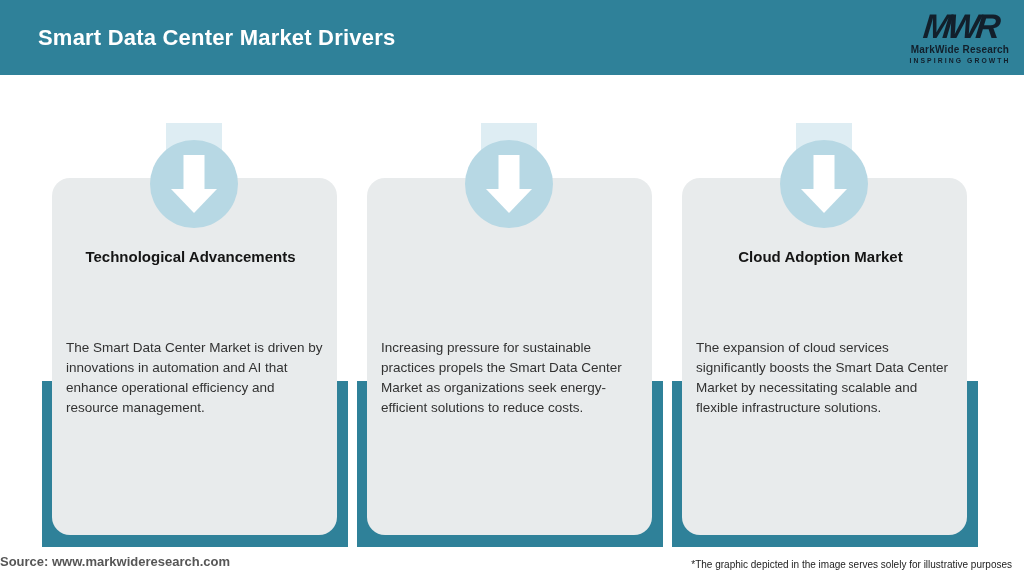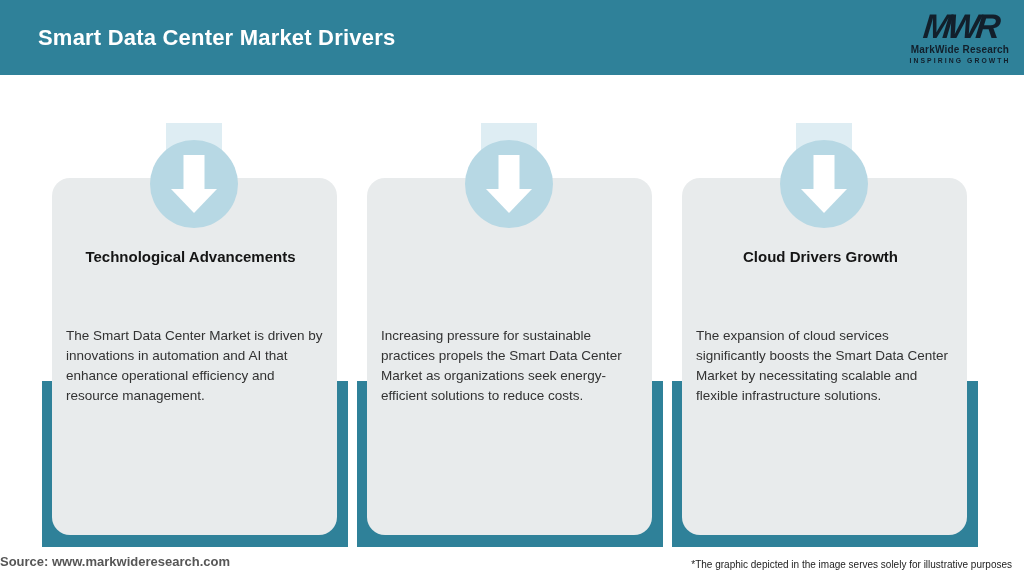--- a/index.html
+++ b/index.html
@@ -47,21 +47,21 @@
     background:var(--circle-blue,#B7D8E4);
     display:flex;align-items:center;justify-content:center;
   }
   .g1 .circle{left:150px;} .g2 .circle{left:465px;} .g3 .circle{left:780px;}
   .card-title{
     position:absolute;top:68px;left:0;width:241px;margin:0;padding:0 18px;
     text-align:center;font-size:15px;font-weight:bold;line-height:21px;
     color:var(--title-ink,#151515);
   }
   .card-body{
-    position:absolute;top:148px;left:14px;width:258px;margin:0;
+    position:absolute;top:160px;left:14px;width:258px;margin:0;
     font-size:13.5px;line-height:20px;color:var(--body-ink,#323232);
   }
   
   .source{
     position:absolute;left:0;top:554px;width:1005px;text-align:left;
     font-size:13px;font-weight:bold;color:var(--source-ink,#565656);
   }
   .disclaimer{
     position:absolute;right:12px;top:559px;
     font-size:10px;color:#1c1c1c;
@@ -107,21 +107,21 @@
         <rect x="12.5" y="0" width="21" height="36" fill="#ffffff"></rect>
         <polygon points="0,34 46,34 23,58" fill="#ffffff"></polygon>
       </svg>
     </div>
   </div>
 
   <div class="group g3">
     <div class="frame"></div>
     <div class="tab"></div>
     <div class="card">
-      <h2 class="card-title">Cloud Drivers Growth</h2>
+      <h2 class="card-title">Cloud Adoption Market</h2>
       <p class="card-body">The expansion of cloud services significantly boosts the Smart Data Center Market by necessitating scalable and flexible infrastructure solutions.</p>
     </div>
     <div class="circle">
       <svg width="46" height="58" viewBox="0 0 46 58" aria-hidden="true">
         <rect x="12.5" y="0" width="21" height="36" fill="#ffffff"></rect>
         <polygon points="0,34 46,34 23,58" fill="#ffffff"></polygon>
       </svg>
     </div>
   </div>
 

